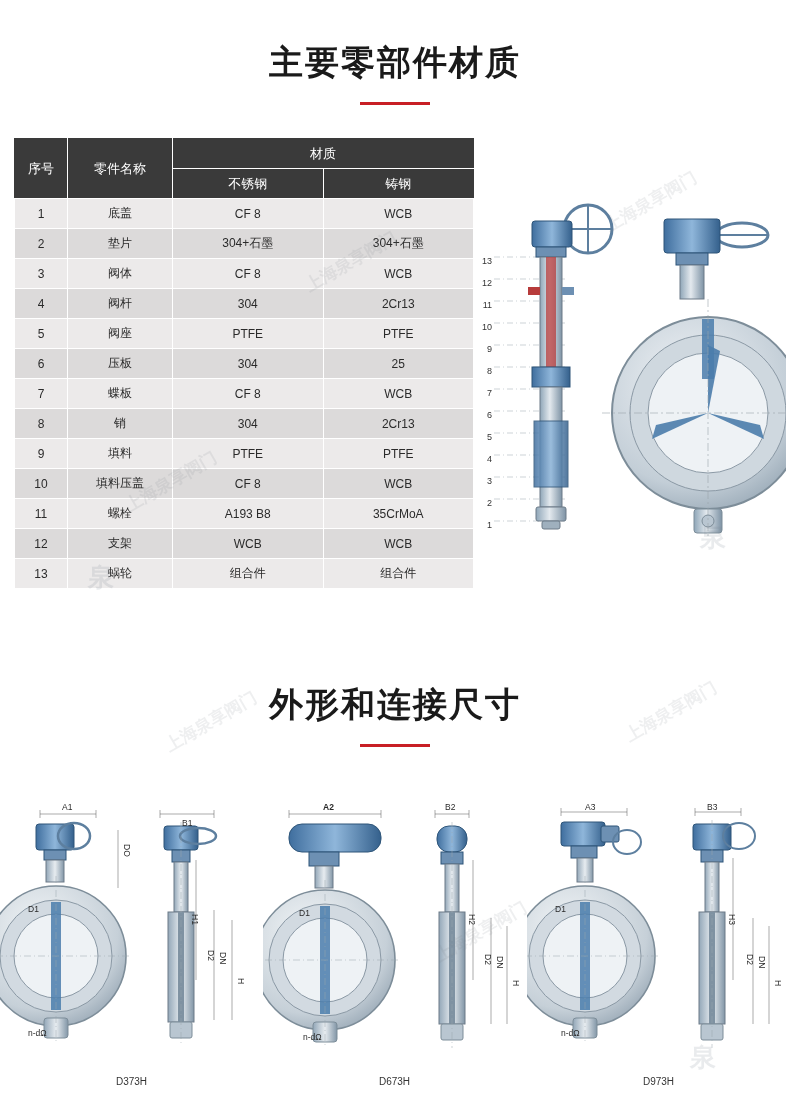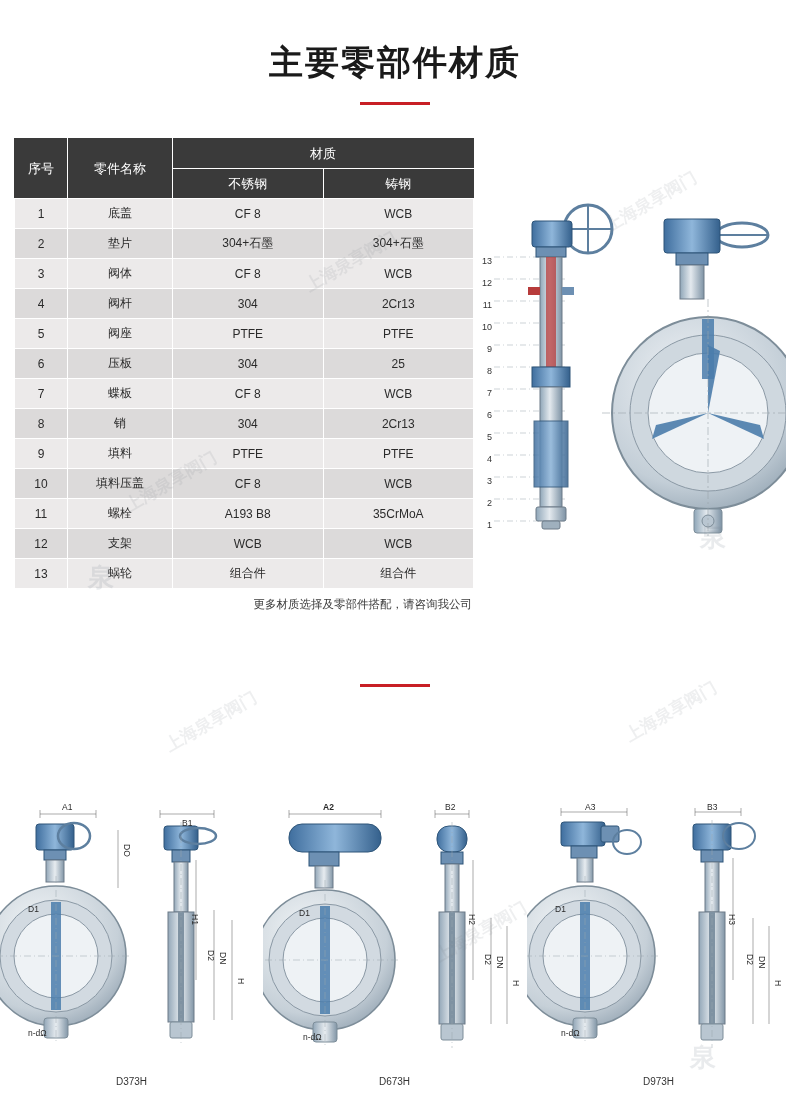--- a/index.html
+++ b/index.html
@@ -260,21 +260,20 @@
         <td>WCB</td>
       </tr>
       <tr>
         <td>13</td>
         <td>蜗轮</td>
         <td>组合件</td>
         <td>组合件</td>
       </tr>
     </tbody>
   </table>
-  <div class="table-note">更多材质选择及零部件搭配，请咨询我公司</div>
 </div>
 
 <div class="drawing-top">
   <div class="callouts">
     <div>13</div>
     <div>12</div>
     <div>11</div>
     <div>10</div>
     <div>9</div>
     <div>8</div>
@@ -370,20 +369,21 @@
 
       <g stroke="#9aa4ad" stroke-width="0.6" stroke-dasharray="8 3 2 3">
         <line x1="62" y1="104" x2="62" y2="344"></line>
         <line x1="-44" y1="218" x2="168" y2="218"></line>
       </g>
     </g>
   </svg>
 </div>
 
 <div style="position:absolute; left:0; top:668px; width:790px;">
+  <h1 class="section-title" style="padding-top:0;">外形和连接尺寸</h1>
   <div class="title-rule"></div>
 </div>
 
 <div class="drawings-bottom">
 
   <div class="dwg-col c1">
     <svg width="263" height="270" viewBox="0 0 263 270">
       <defs>
         <linearGradient id="st2" x1="0" y1="0" x2="1" y2="0">
           <stop offset="0%" stop-color="#93a7b8"></stop>

